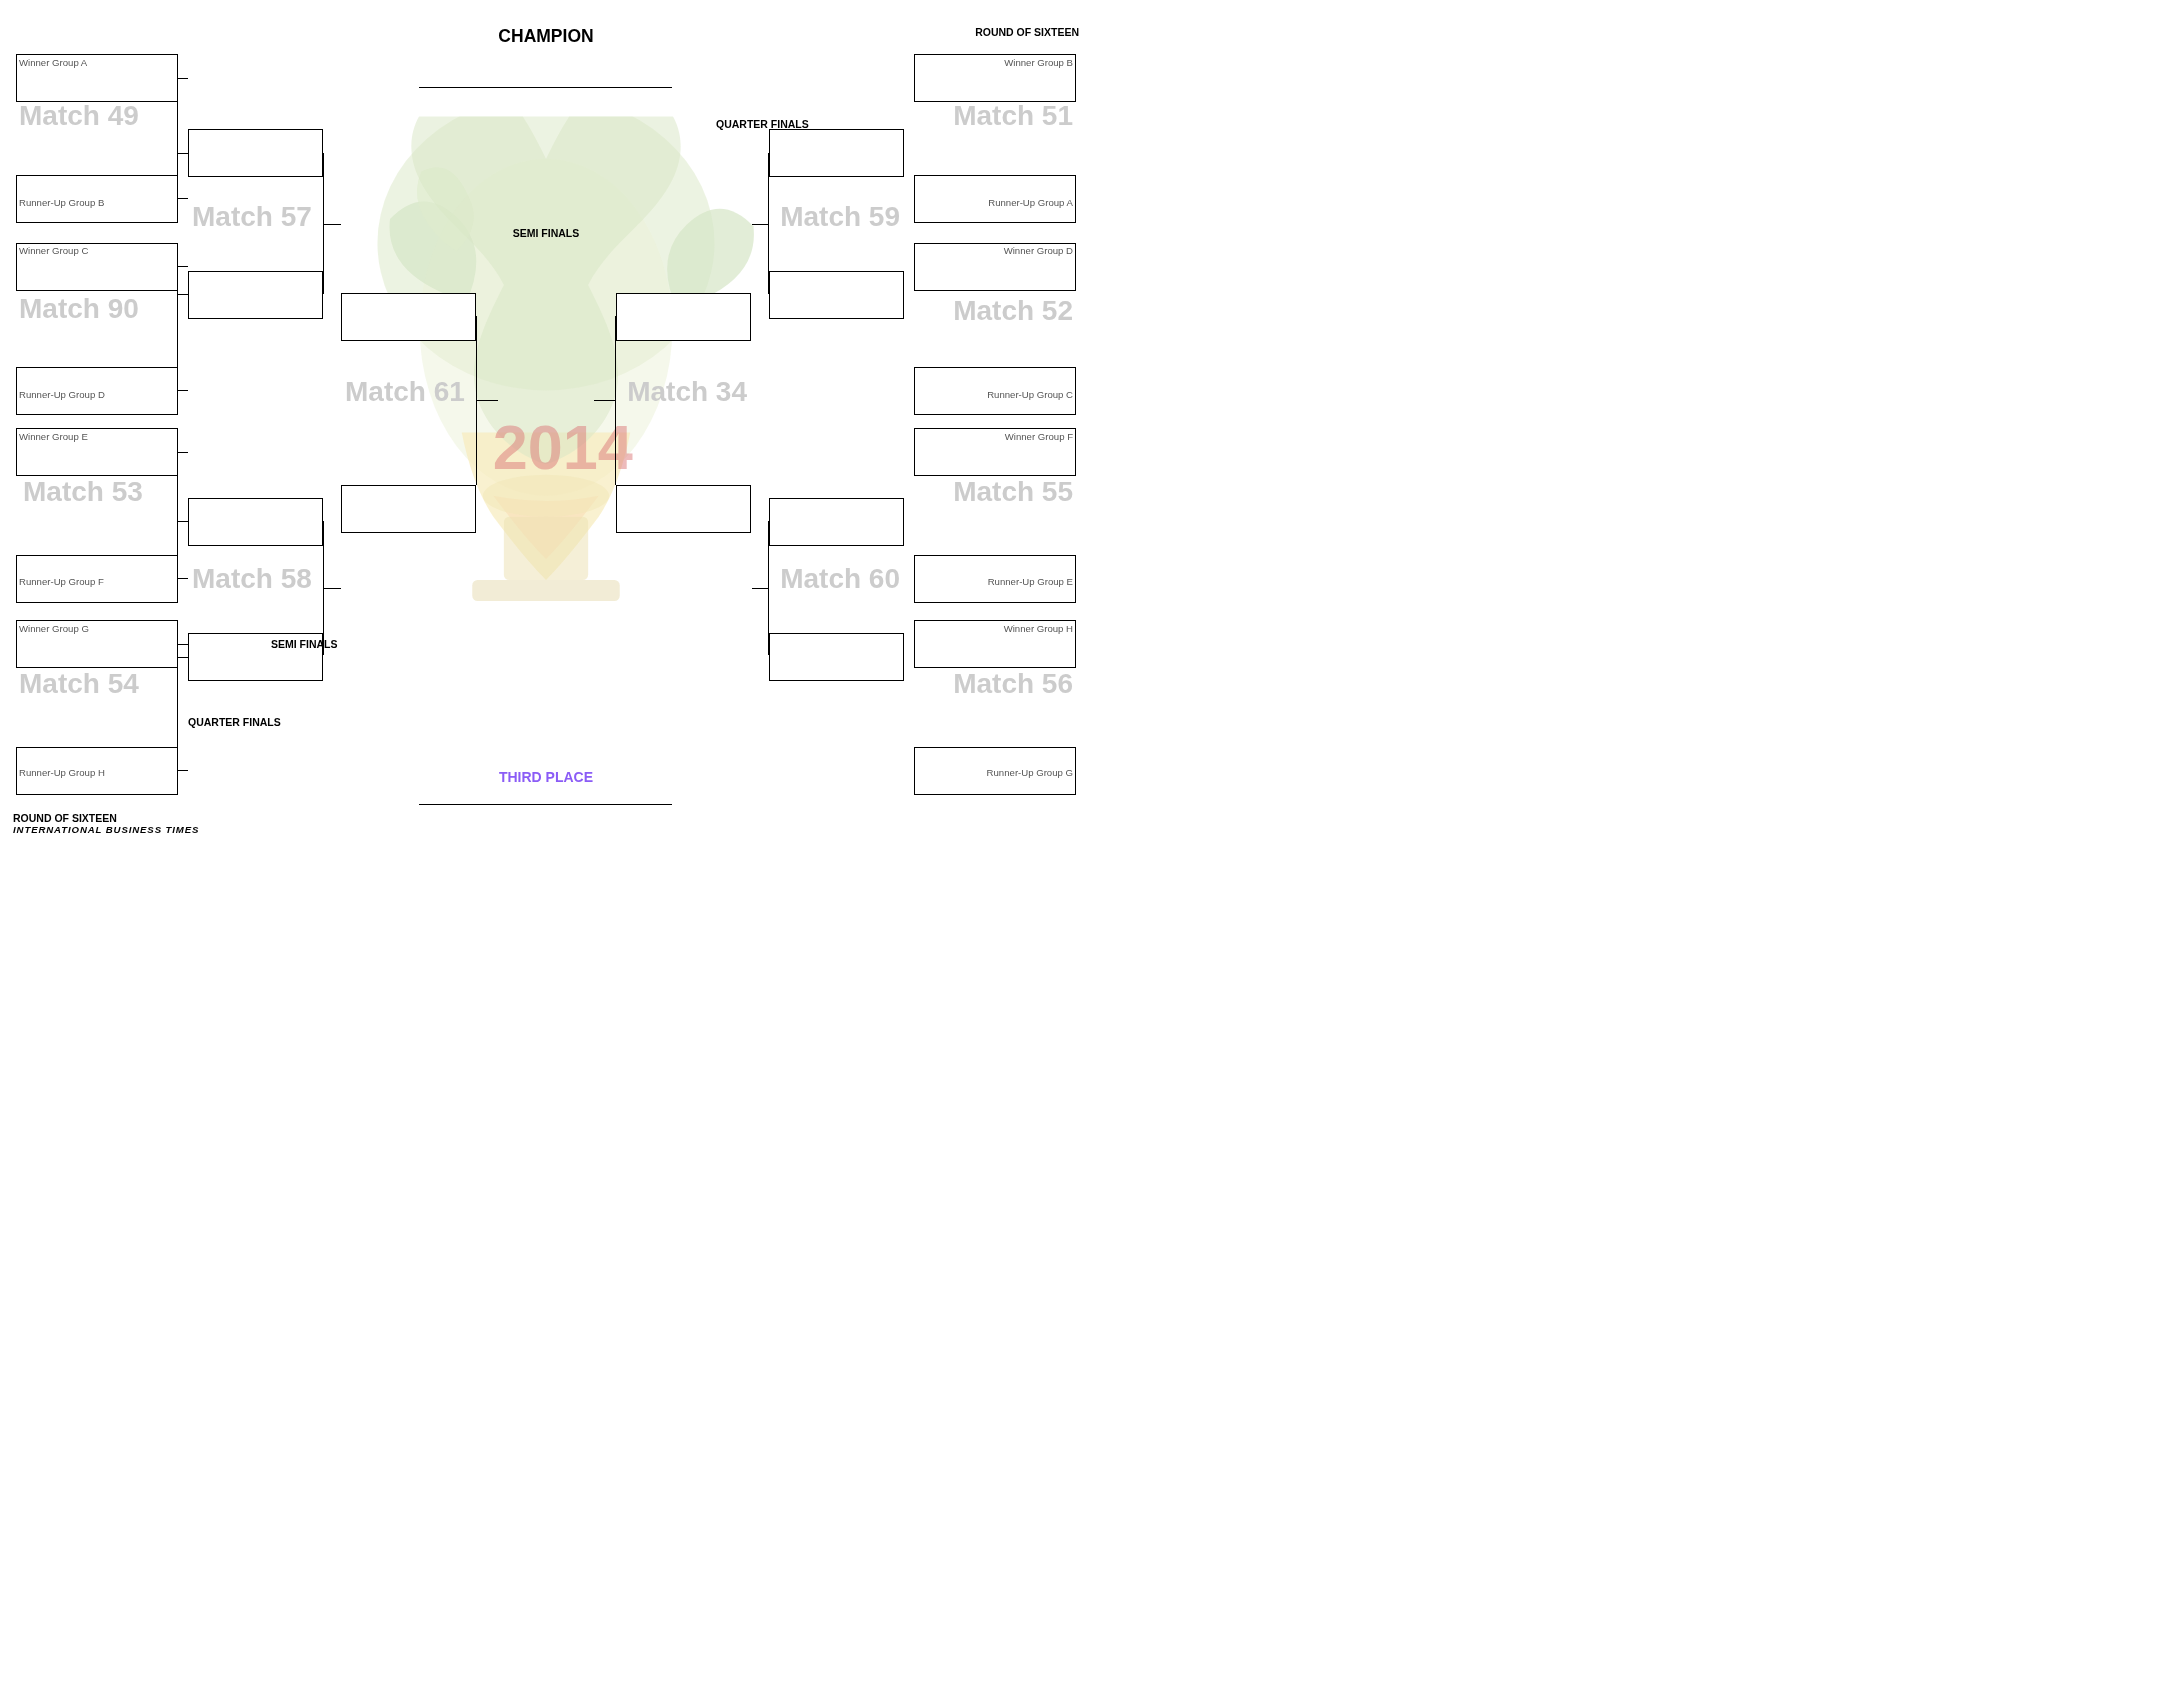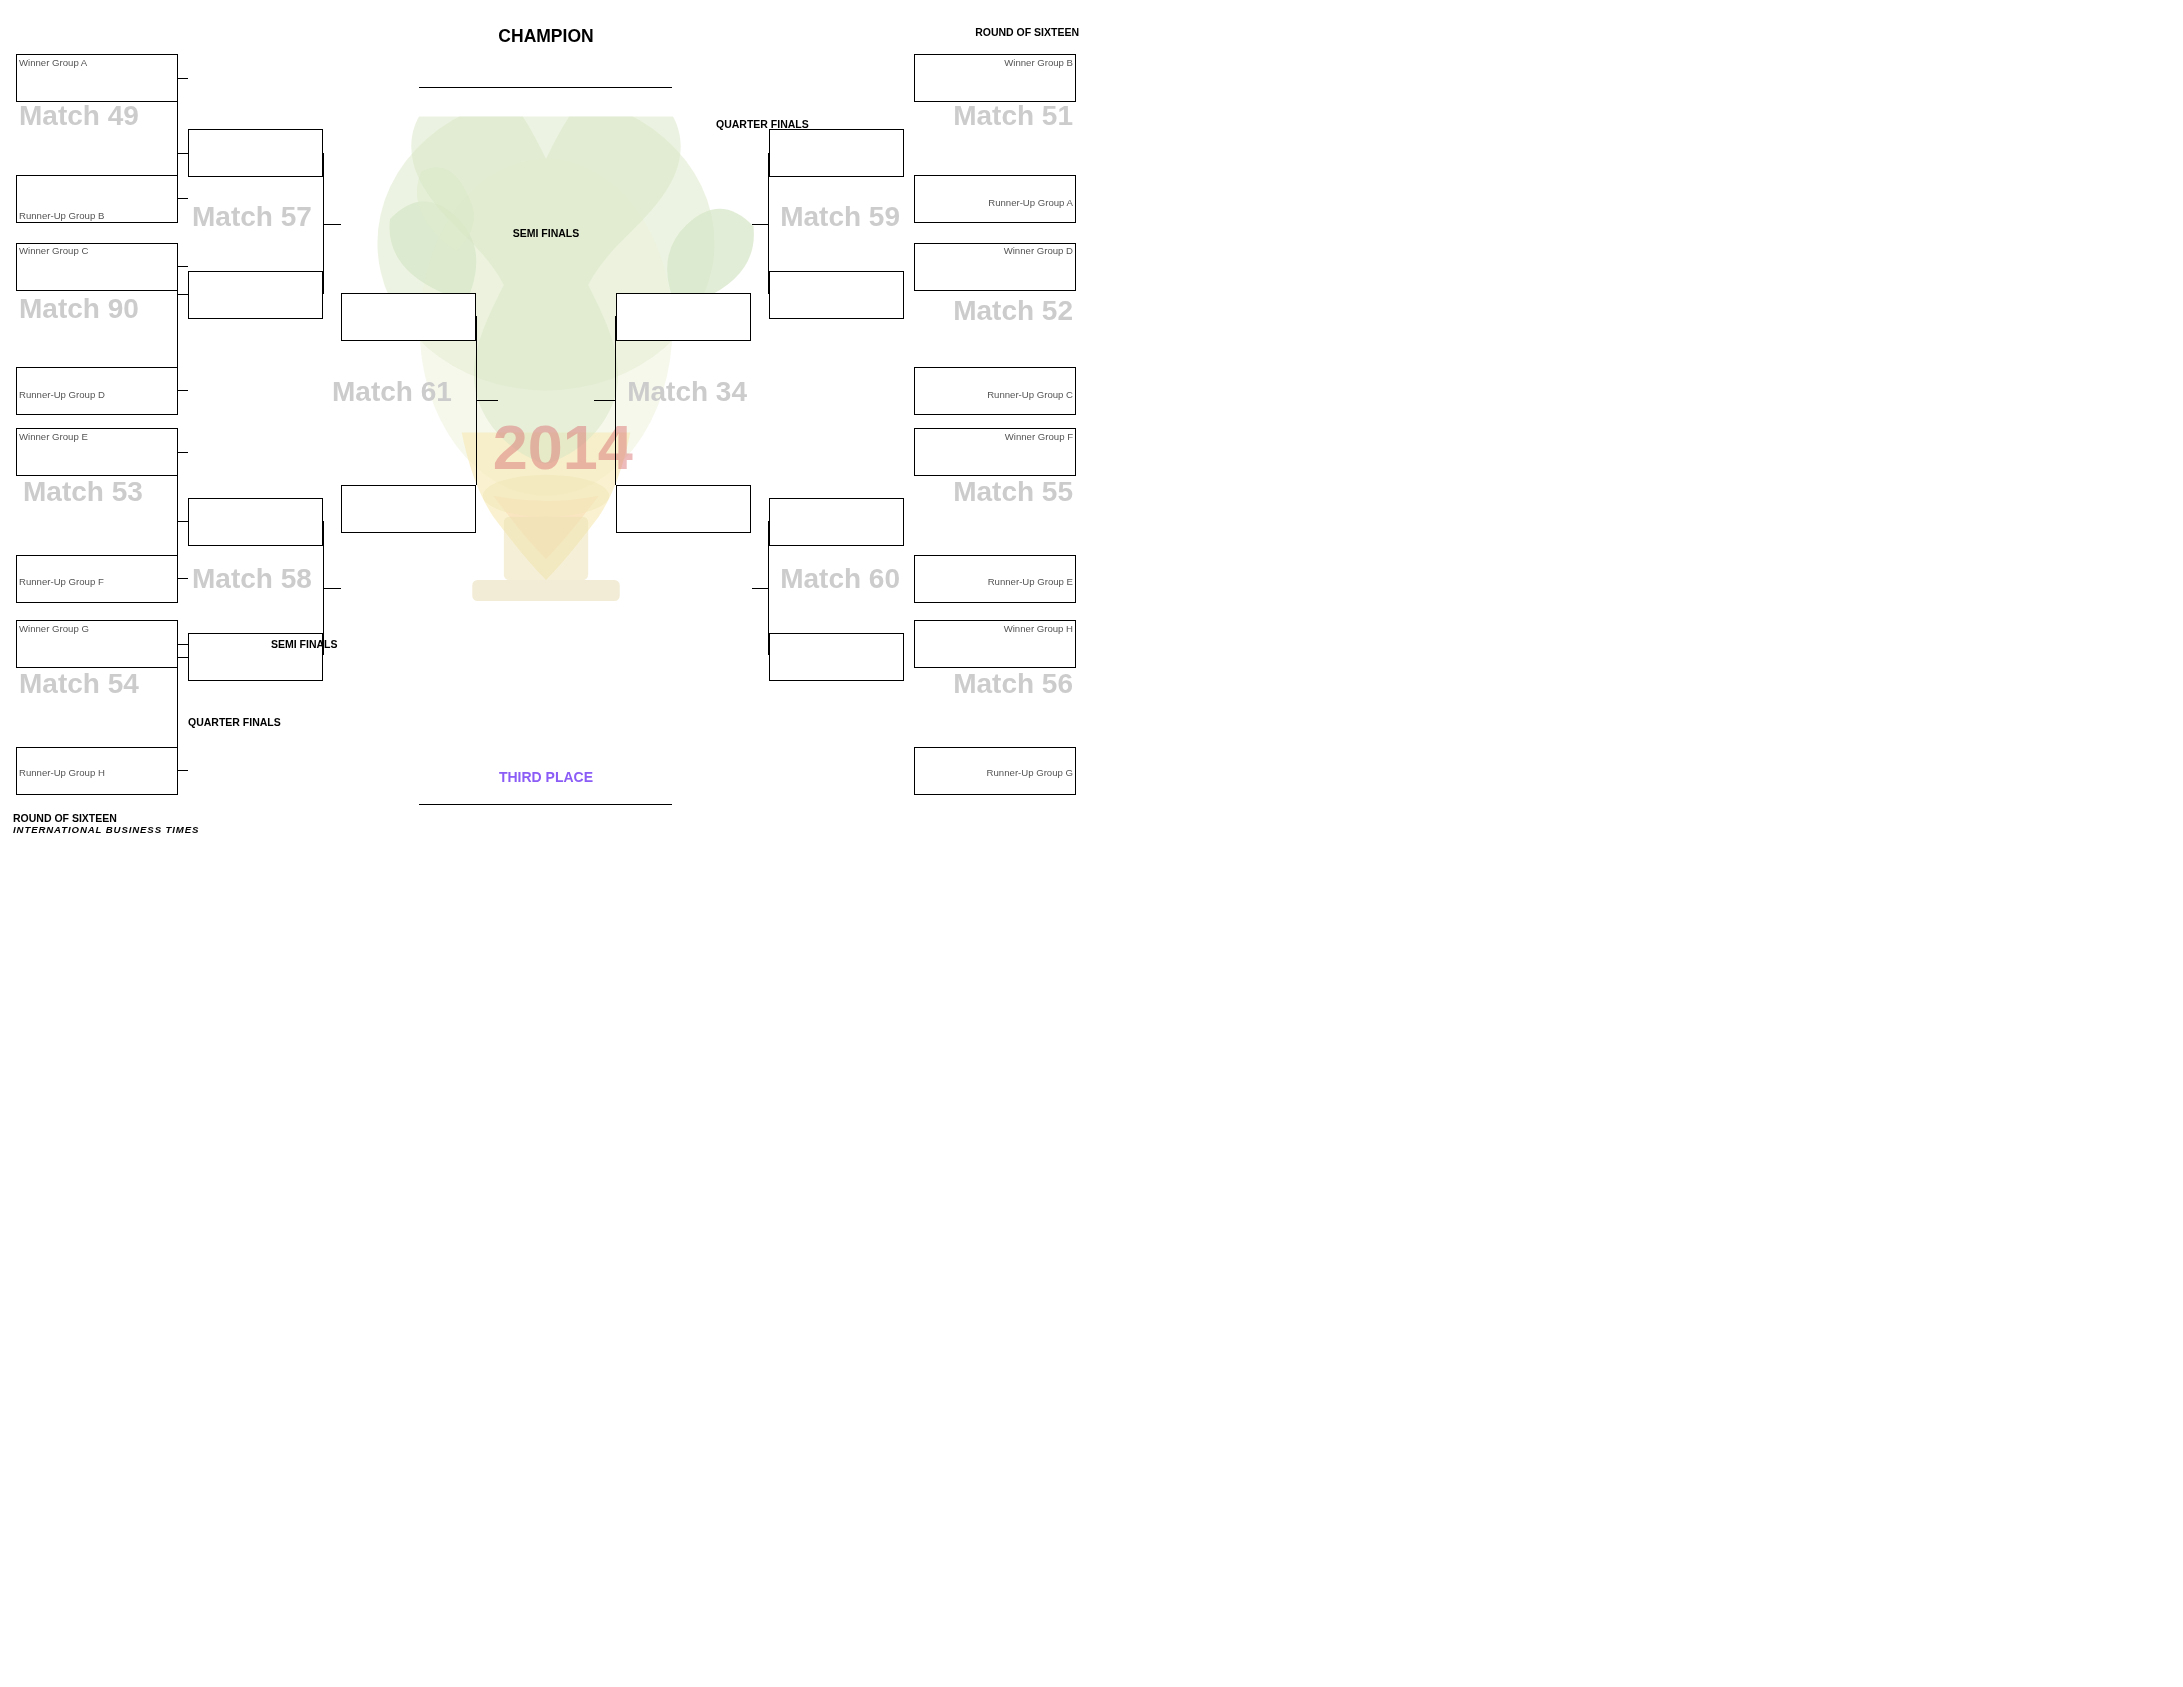--- a/index.html
+++ b/index.html
@@ -161,21 +161,21 @@
     <rect x="160" y="380" width="80" height="60" rx="5" fill="#c8a820" opacity="0.5"></rect>
     <rect x="130" y="440" width="140" height="20" rx="5" fill="#b89818" opacity="0.5"></rect>
   </svg>
 
   <div class="year-text">2014</div>
 
   <div class="match-box" style="left:15.7px; top:54px; width:162px; height:48px;"></div>
   <span class="match-label-small" style="left:19px; top:57px;">Winner Group A</span>
 
   <div class="match-box" style="left:15.7px; top:175px; width:162px; height:48px;"></div>
-  <span class="match-label-small" style="left:19px; top:210px;">Runner-Up Group B</span>
+  <span class="match-label-small" style="left:19px; top:197px;">Runner-Up Group B</span>
 
   <span class="match-label" style="left:19px; top:100px;">Match 49</span>
 
   <div class="match-box" style="left:15.7px; top:243px; width:162px; height:48px;"></div>
   <span class="match-label-small" style="left:19px; top:245px;">Winner Group C</span>
   <div class="match-box" style="left:15.7px; top:367px; width:162px; height:48px;"></div>
   <span class="match-label-small" style="left:19px; top:389px;">Runner-Up Group D</span>
   <span class="match-label" style="left:19px; top:293px;">Match 90</span>
 
   <div class="match-box" style="left:15.7px; top:428px; width:162px; height:48px;"></div>
@@ -225,21 +225,21 @@
   <div class="match-box" style="right:188px; top:129px; width:135px; height:48px;"></div>
   <div class="match-box" style="right:188px; top:271px; width:135px; height:48px;"></div>
   <span class="match-label" style="right:192px; top:201px;">Match 59</span>
 
   <div class="match-box" style="right:188px; top:498px; width:135px; height:48px;"></div>
   <div class="match-box" style="right:188px; top:633px; width:135px; height:48px;"></div>
   <span class="match-label" style="right:192px; top:563px;">Match 60</span>
 
   <div class="match-box" style="left:341px; top:293px; width:135px; height:48px;"></div>
   <div class="match-box" style="left:341px; top:485px; width:135px; height:48px;"></div>
-  <span class="match-label" style="left:332px; top:376px;">Match 61</span>
+  <span class="match-label" style="left:345px; top:376px;">Match 61</span>
 
   <div class="match-box" style="right:341px; top:293px; width:135px; height:48px;"></div>
   <div class="match-box" style="right:341px; top:485px; width:135px; height:48px;"></div>
   <span class="match-label" style="right:345px; top:376px;">Match 34</span>
 
   <div class="line-h" style="left:177px; top:78px; width:10.5px;"></div>
   <div class="line-h" style="left:177px; top:198px; width:10.5px;"></div>
   <div class="line-v" style="left:177px; top:78px; height:121px;"></div>
   <div class="line-h" style="left:177px; top:153px; width:10.5px;"></div>
 

